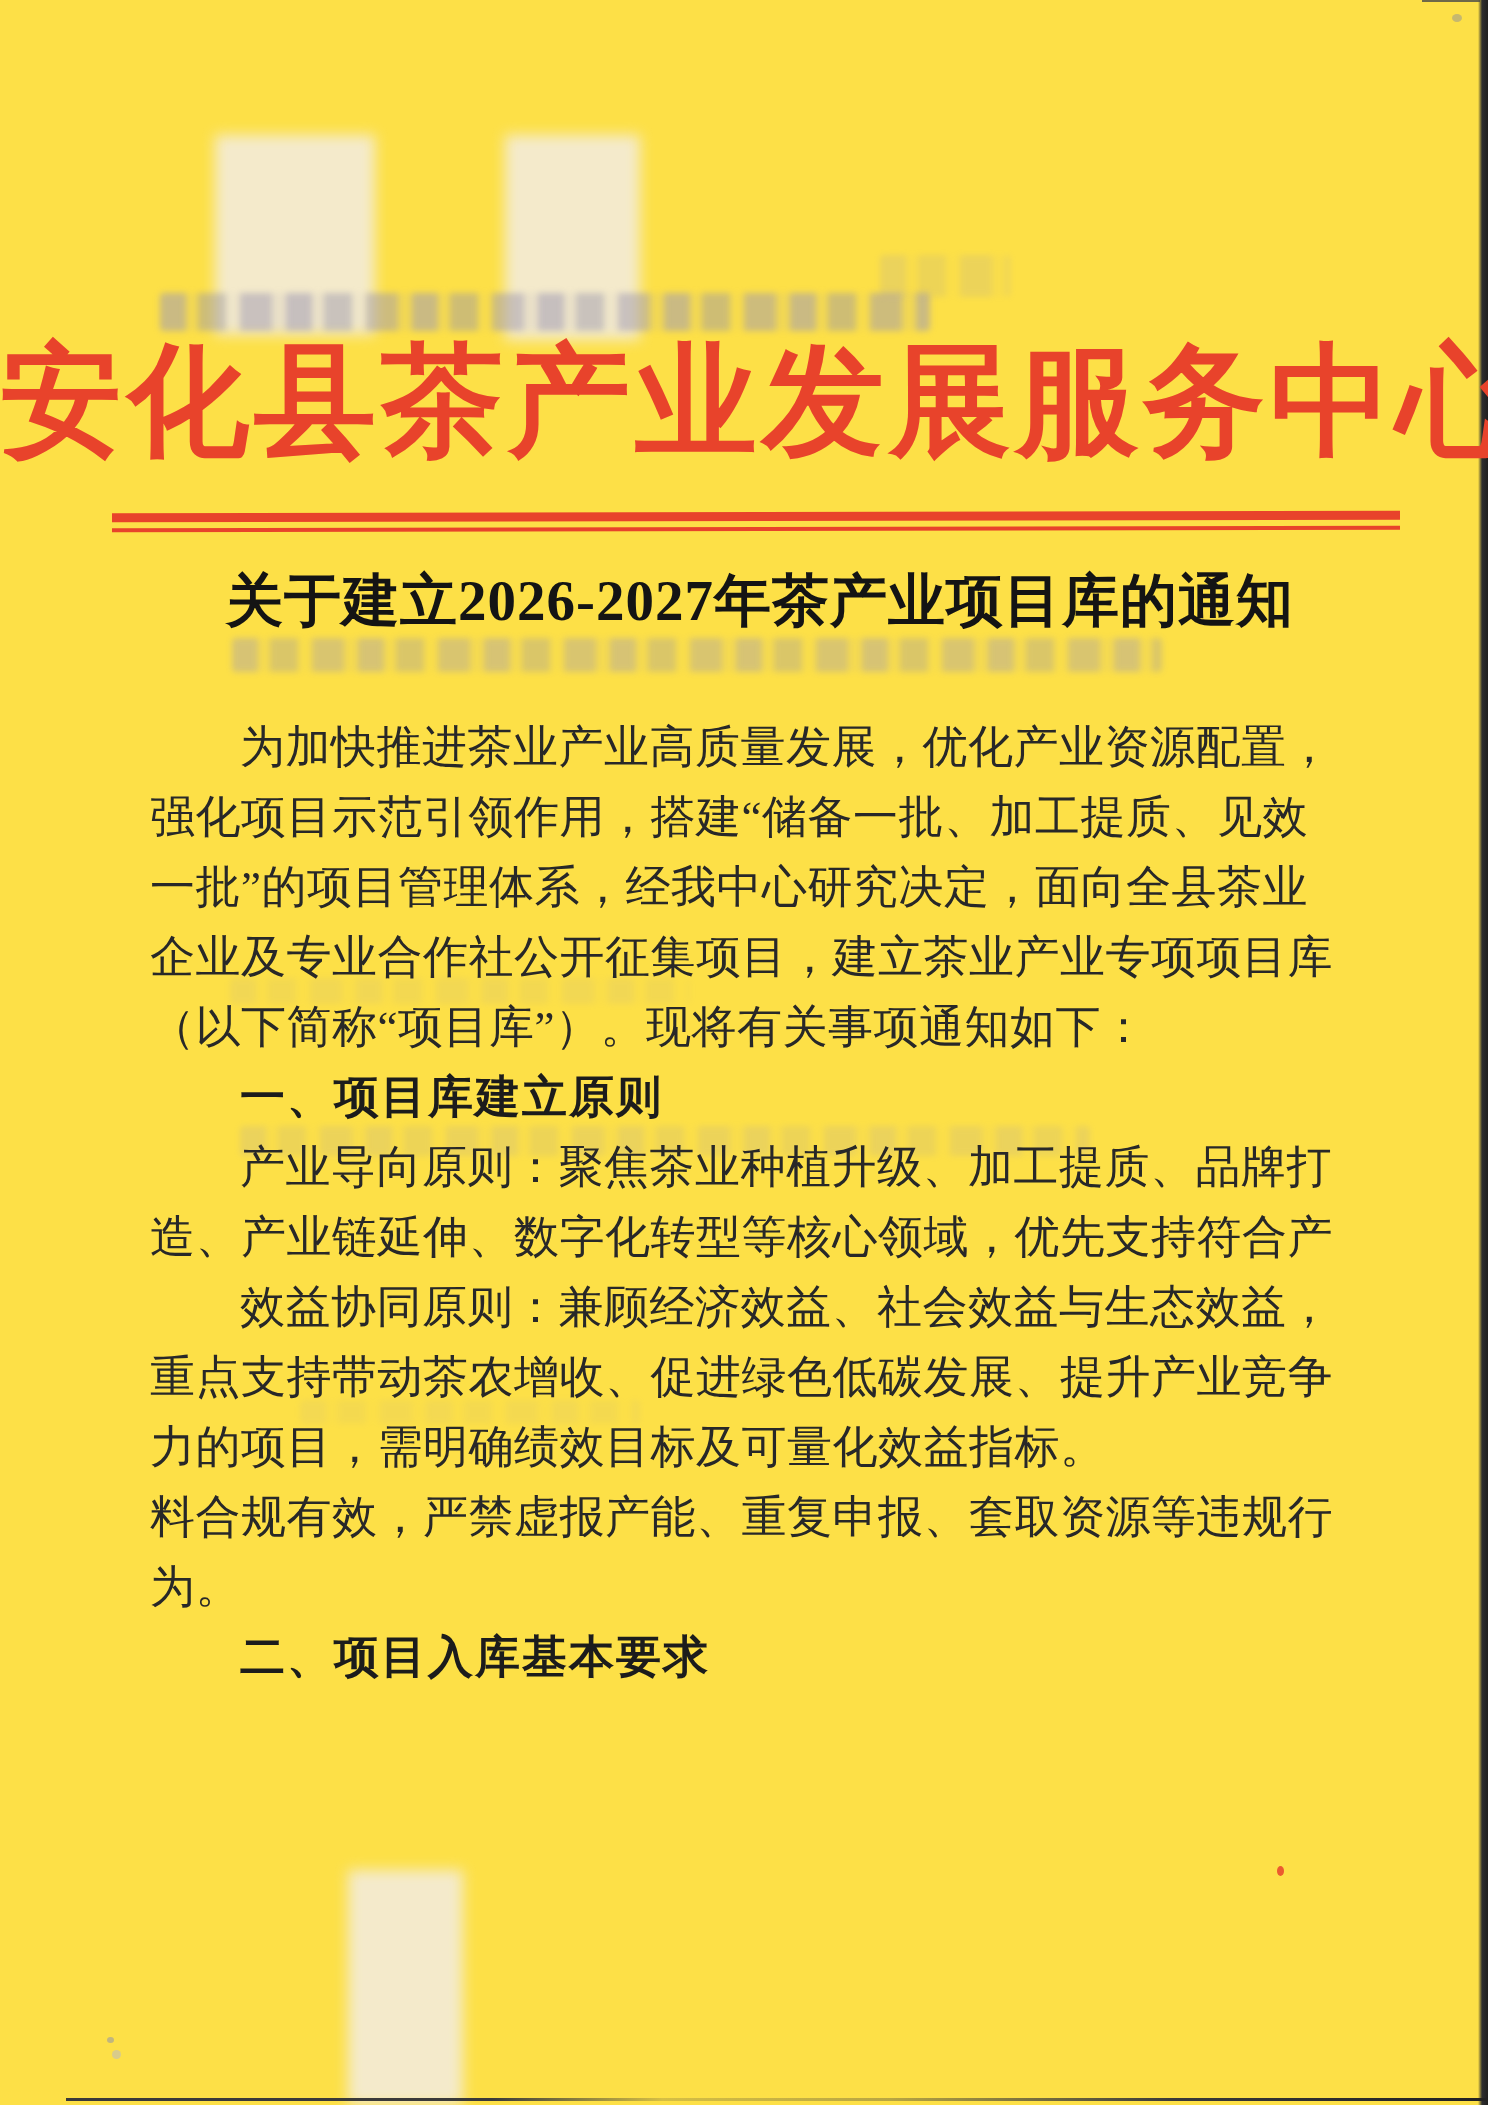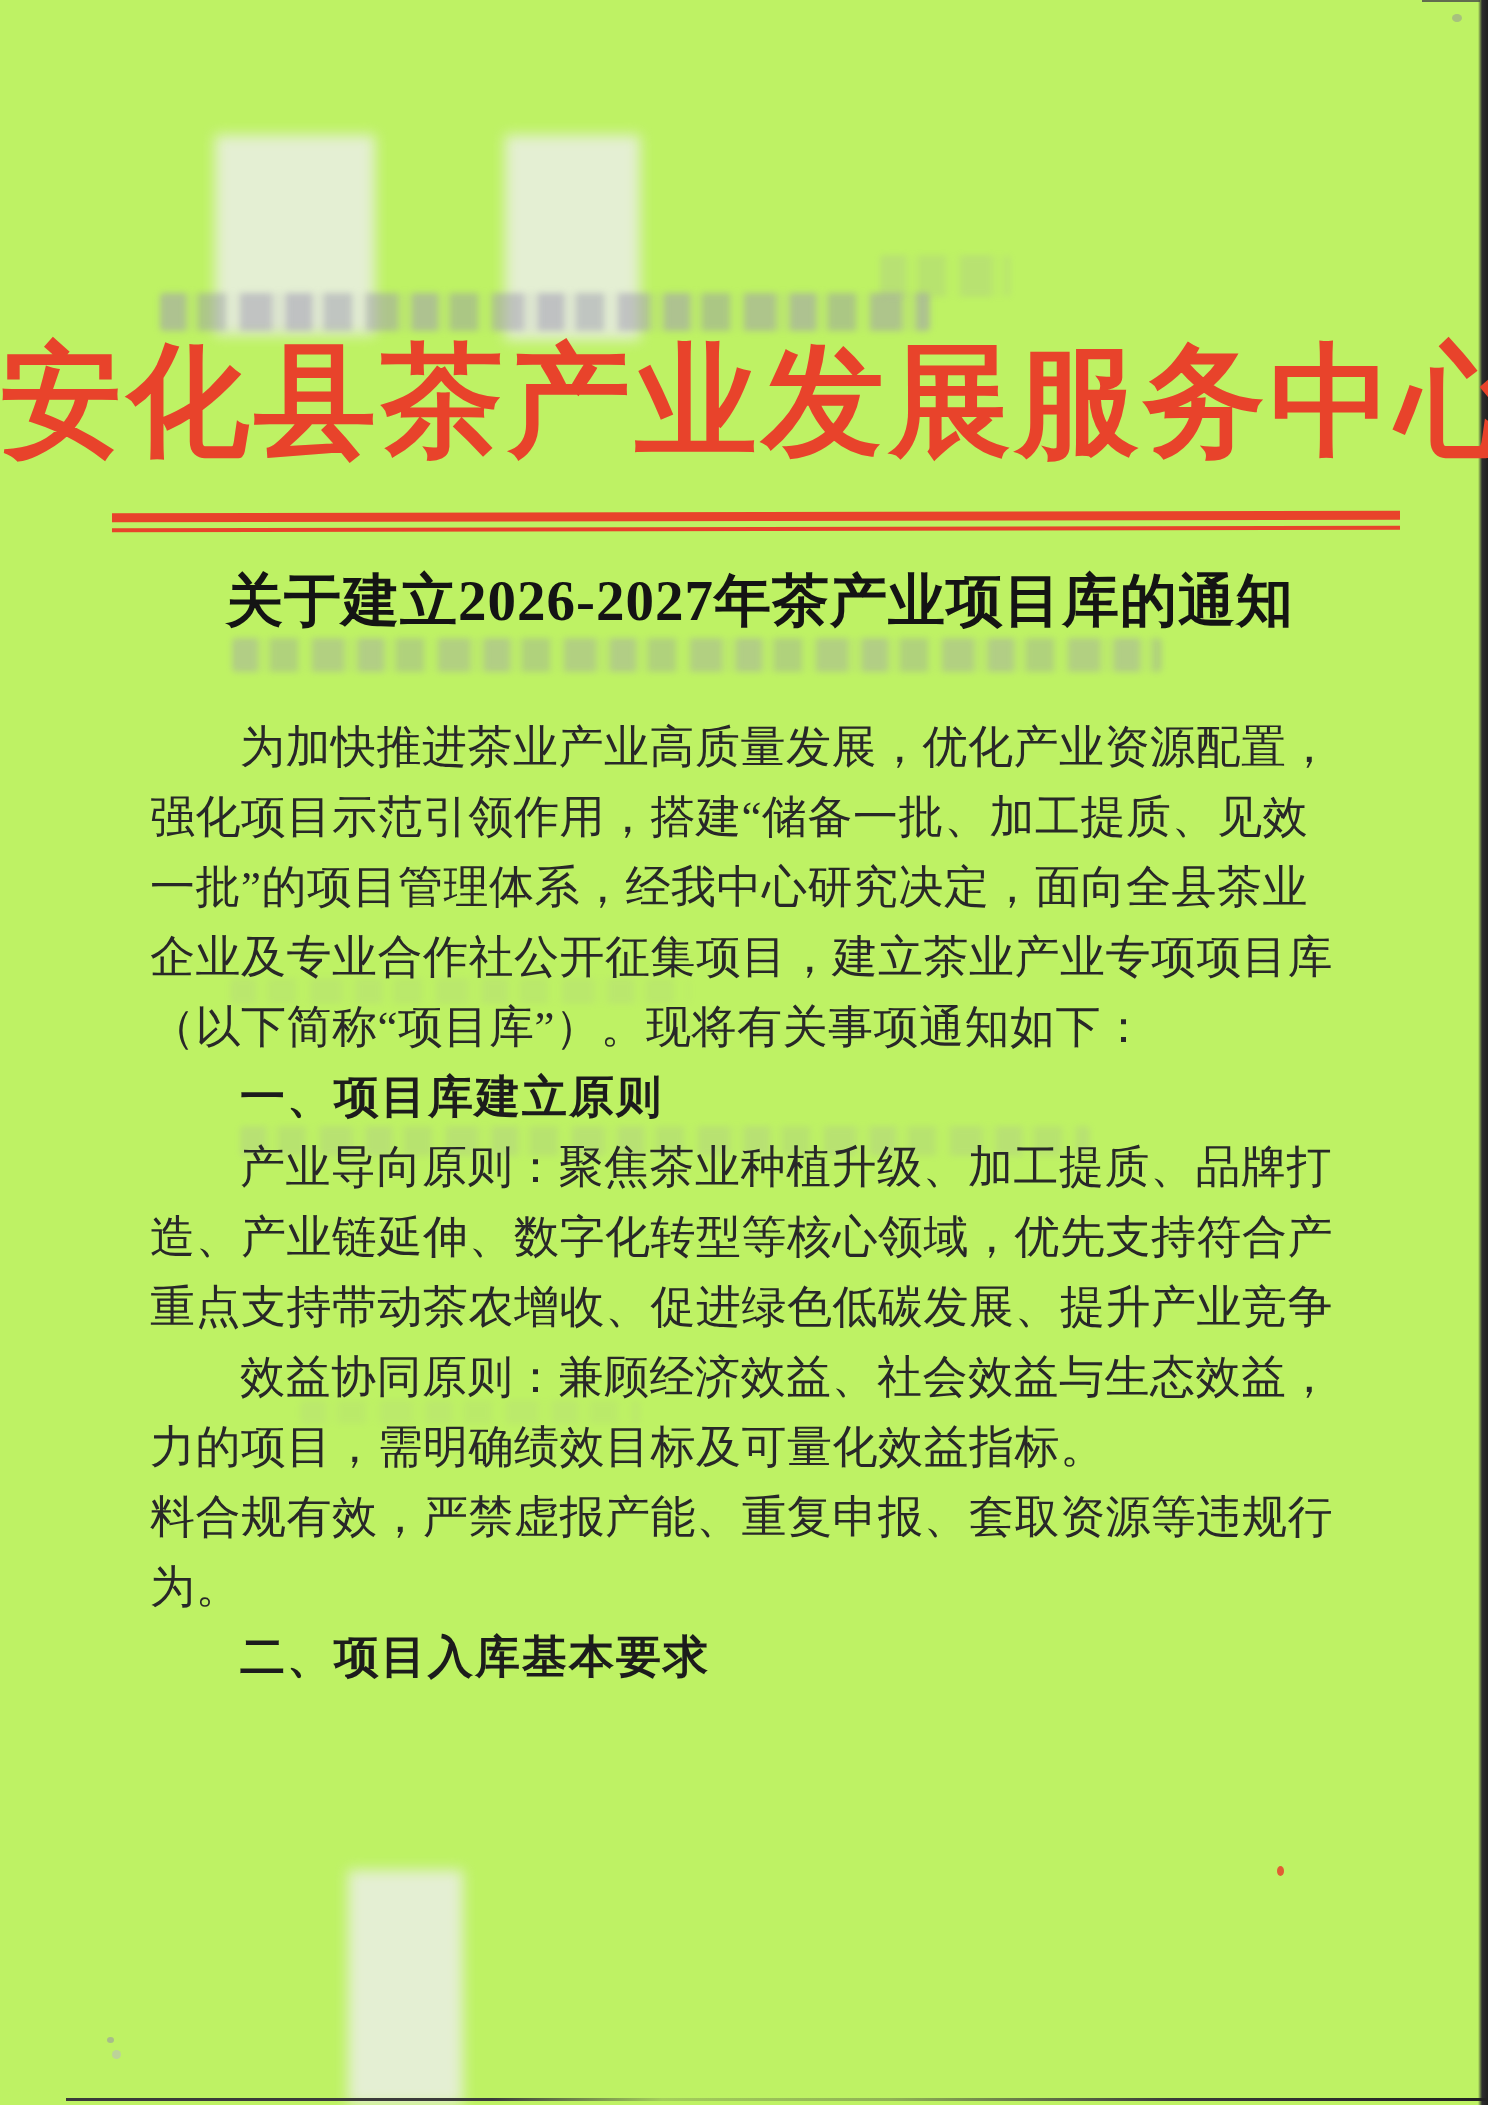--- a/index.html
+++ b/index.html
@@ -1,20 +1,20 @@
 <!DOCTYPE html>
 <html style="--accent_red: #e8432b; --ink: #141414;"><head>
 <meta charset="utf-8">
 <style>
   html,body{margin:0;padding:0;}
   body{
     width:1488px;height:2105px;position:relative;background:#ffffff;
     font-family:"Liberation Serif", serif;overflow:hidden;
   }
-  .page{position:absolute;inset:0;background:#bef264;}
+  .page{position:absolute;inset:0;background:#fde047;}
 
   
   .letterhead{
     position:absolute;top:332px;left:0;width:100%;
     text-align:center;font-weight:bold;font-size:122px;line-height:140px;
     color:var(--accent_red);letter-spacing:5px;white-space:nowrap;
     font-family:"Liberation Serif", serif;
   }
   .rule{position:absolute;left:112px;width:1288px;background:var(--accent_red);}
   .rule-thick{top:512px;height:9px;transform:rotate(-0.12deg);}
@@ -98,21 +98,21 @@
 
   <div class="body-block">
       <div class="line indent">为加快推进茶业产业高质量发展，优化产业资源配置，</div>
       <div class="line">强化项目示范引领作用，搭建“储备一批、加工提质、见效</div>
       <div class="line">一批”的项目管理体系，经我中心研究决定，面向全县茶业</div>
       <div class="line">企业及专业合作社公开征集项目，建立茶业产业专项项目库</div>
       <div class="line">（以下简称“项目库”）。现将有关事项通知如下：</div>
       <div class="line indent bold">一、项目库建立原则</div>
       <div class="line indent">产业导向原则：聚焦茶业种植升级、加工提质、品牌打</div>
       <div class="line">造、产业链延伸、数字化转型等核心领域，优先支持符合产</div>
+      <div class="line indent">效益协同原则：兼顾经济效益、社会效益与生态效益，</div>
       <div class="line">重点支持带动茶农增收、促进绿色低碳发展、提升产业竞争</div>
-      <div class="line indent">效益协同原则：兼顾经济效益、社会效益与生态效益，</div>
       <div class="line">力的项目，需明确绩效目标及可量化效益指标。</div>
       <div class="line">料合规有效，严禁虚报产能、重复申报、套取资源等违规行</div>
       <div class="line">为。</div>
       <div class="line indent bold">二、项目入库基本要求</div>
     </div>
 
 </div>
 
 </body></html>

